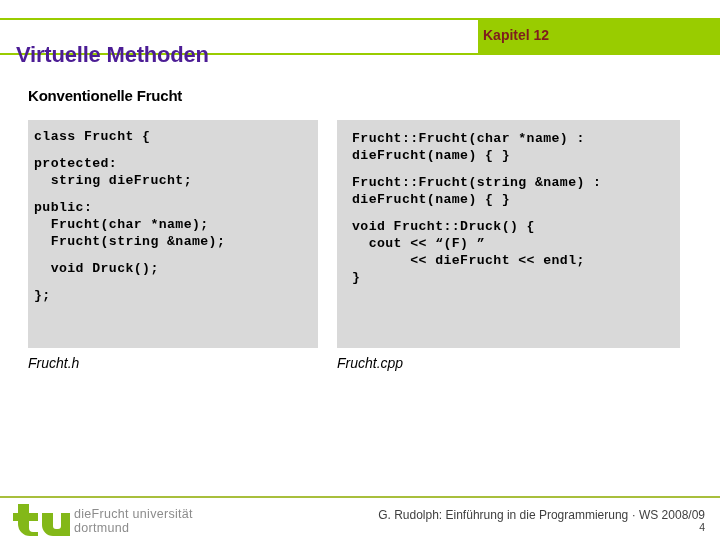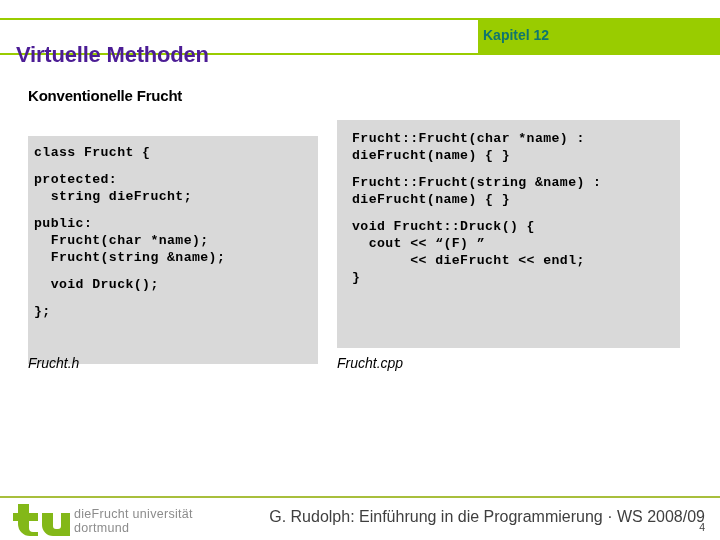--- a/index.html
+++ b/index.html
@@ -51,21 +51,21 @@
     color: #4c1d95;
     letter-spacing: -0.2px;
     white-space: nowrap;
   }
   .header-chapter {
     position: absolute;
     left: 483px;
     top: 9px;
     font-size: 14px;
     font-weight: bold;
-    color: #0f766e;
+    color: #7f1d1d;
     white-space: nowrap;
   }
 
   
   .section-heading {
     position: absolute;
     left: 28px;
     top: 87px;
     font-size: 15px;
     font-weight: bold;
@@ -86,21 +86,20 @@
     line-height: 17px;
     letter-spacing: 0.4px;
   }
   #code-left {
     left: 28px;
     top: 120px;
     width: 290px;
     height: 228px;
     padding: 8px 0 0 6px;
     box-sizing: border-box;
-    margin-top: 16px;
   }
   #code-right {
     left: 337px;
     top: 120px;
     width: 343px;
     height: 228px;
     padding: 10px 0 0 15px;
     box-sizing: border-box;
   }
   .code-line {
@@ -160,21 +159,21 @@
     line-height: 14px;
     letter-spacing: 0.3px;
     white-space: pre;
   }
   .footer-credit {
     position: absolute;
     left: 0;
     top: 508px;
     width: 705px;
     text-align: right;
-    font-size: 16px;
+    font-size: 12px;
     color: #3f3f3f;
     white-space: nowrap;
   }
   .footer-page {
     position: absolute;
     left: 0;
     top: 521px;
     width: 705px;
     text-align: right;
     font-size: 10.5px;

